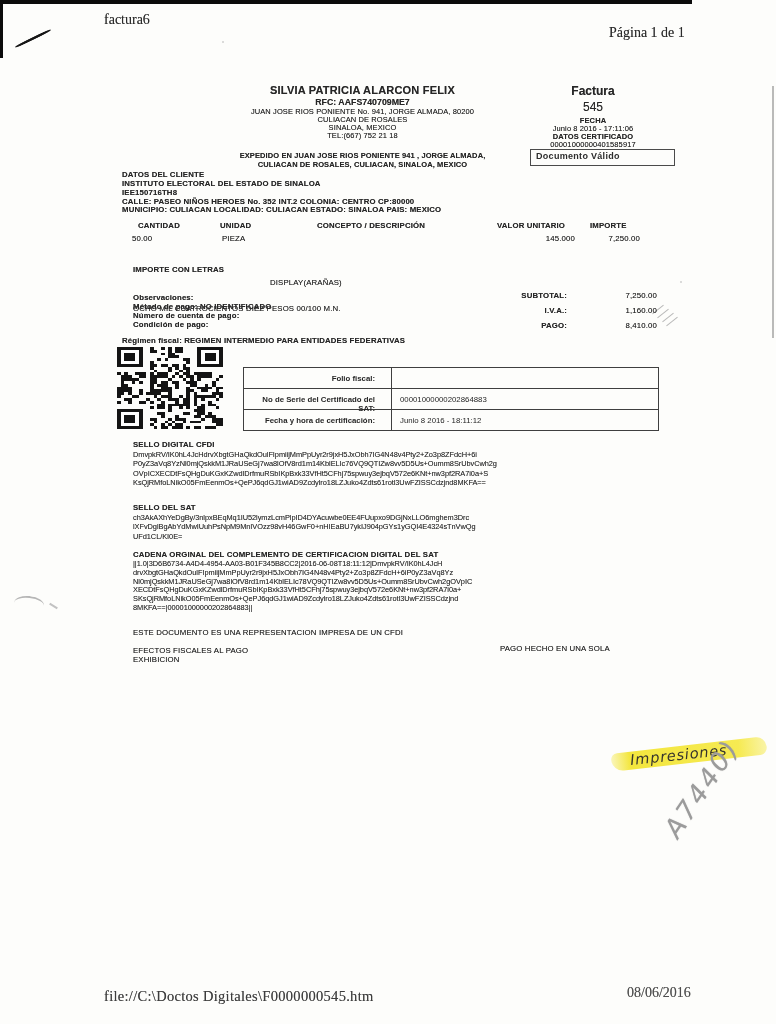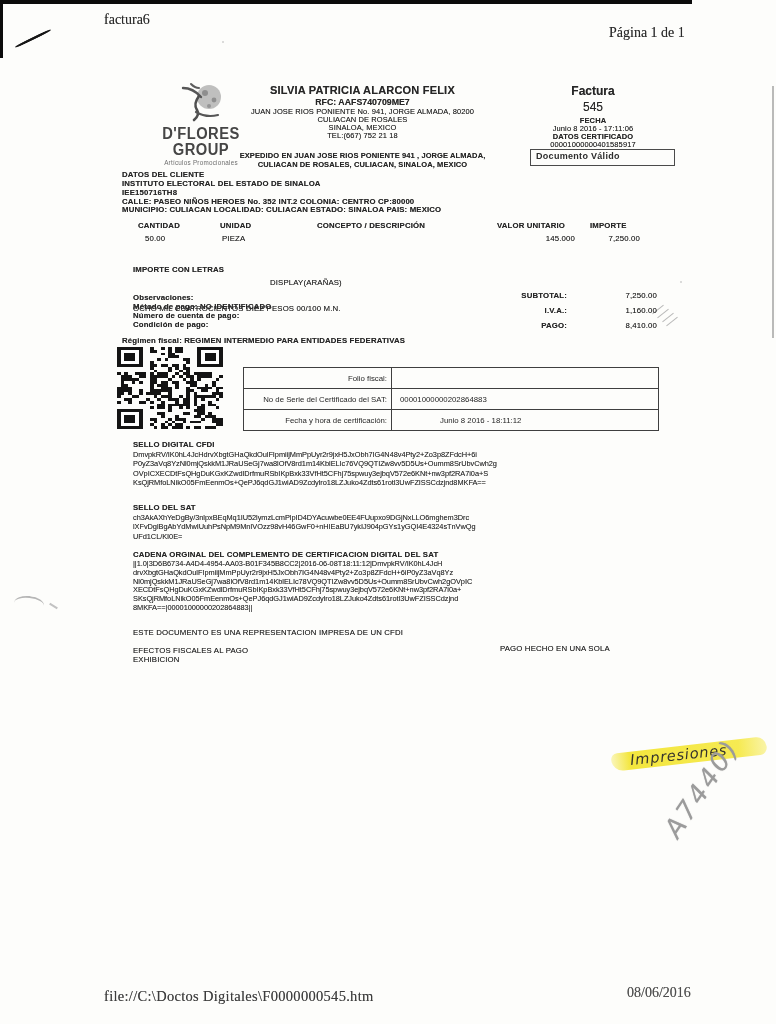--- a/index.html
+++ b/index.html
@@ -23,24 +23,24 @@
   .validbox{
     position:absolute;left:530px;top:149px;width:130px;height:14px;
     border:1.6px solid #4a4a4a;font-size:9px;font-weight:700;letter-spacing:.3px;
     padding:1px 8px 0 5px;color:#2c2c2c;
   }
   .certtable{
     position:absolute;left:243px;top:367px;width:414px;
     border:1.3px solid #3f3f3f;background:#fdfdfb;
   }
   .certrow{display:flex;height:20px;border-bottom:1.2px solid #3f3f3f;}
-  .certrow:last-child{border-bottom:none;gap:40px;}
+  .certrow:last-child{border-bottom:none;}
   .certlabel{
-    width:148px;border-right:1.2px solid #3f3f3f;font-size:7.8px;font-weight:400;
-    text-align:right;padding:6px 4px 0 0;box-sizing:border-box;
+    width:148px;border-right:1.2px solid #3f3f3f;font-size:7.8px;font-weight:700;
+    text-align:right;padding:6px 16px 0 0;box-sizing:border-box;
   }
   .certvalue{flex:1;font-size:7.8px;padding:6px 0 0 8px;}
   .logo{position:absolute;left:136px;top:82px;width:130px;text-align:center;color:#454545;}
   .logo .nm{font-size:16px;font-weight:700;letter-spacing:.5px;line-height:16px;transform:scaleX(.92);}
   .logo .tag{font-size:6.3px;color:#6e6e6e;letter-spacing:.25px;margin-top:1px;}
   .hl-bar{
     position:absolute;left:611px;top:745px;width:156px;height:18px;
     background:linear-gradient(90deg,rgba(245,233,66,.35),#f3e63e 12%,#f6ea52 82%,rgba(245,233,66,.45));
     border-radius:9px 14px 10px 16px;transform:rotate(-6.5deg);
   }
@@ -79,35 +79,20 @@
   <div class="art hatch" style="left:651px;top:309px;"></div>
   <div class="art hatch" style="left:656px;top:313px;"></div>
   <div class="art hatch" style="left:661px;top:317px;"></div>
   <div class="art hatch" style="left:665px;top:321px;"></div>
   <div class="art speck" style="left:222px;top:41px;"></div>
   <div class="art speck" style="left:680px;top:281px;"></div>
 
   <div class="t serif" style="left:104px;top:12px;font-size:14px;color:#2b2b2b;">factura6</div>
   <div class="t serif" style="left:609px;top:9px;font-size:14px;color:#2b2b2b;margin-top:16px;">Página 1 de 1</div>
 
-  <div class="logo">
-    <svg width="64" height="40" viewBox="0 0 64 40">
-      <circle cx="40" cy="15" r="12" fill="#8d8d8d" opacity=".55"></circle>
-      <circle cx="36" cy="11" r="3" fill="#6e6e6e" opacity=".6"></circle>
-      <circle cx="45" cy="18" r="2.4" fill="#707070" opacity=".6"></circle>
-      <circle cx="40" cy="24" r="2" fill="#7a7a7a" opacity=".6"></circle>
-      <path d="M14 6 q10 0 18 9" stroke="#565656" stroke-width="2.4" fill="none" stroke-linecap="round"></path>
-      <path d="M30 14 q-6 8 -2 14 q3 5 -3 10" stroke="#4f4f4f" stroke-width="2.6" fill="none" stroke-linecap="round"></path>
-      <path d="M27 30 q10 6 22 3" stroke="#565656" stroke-width="2.2" fill="none" stroke-linecap="round"></path>
-      <path d="M22 2 q4 4 8 4" stroke="#5d5d5d" stroke-width="2" fill="none" stroke-linecap="round"></path>
-    </svg>
-    <div class="nm">D'FLORES</div>
-    <div class="nm">GROUP</div>
-    <div class="tag">Artículos Promocionales</div>
-  </div>
 
   <div class="t ctr b" style="left:205px;top:84px;width:315px;font-size:11px;letter-spacing:.2px;">SILVIA PATRICIA ALARCON FELIX</div>
   <div class="t ctr b" style="left:205px;top:97px;width:315px;font-size:8.8px;">RFC: AAFS740709ME7</div>
   <div class="t ctr tiny" style="left:205px;top:107px;width:315px;">JUAN JOSE RIOS PONIENTE No. 941, JORGE ALMADA, 80200</div>
   <div class="t ctr tiny" style="left:205px;top:115px;width:315px;">CULIACAN DE ROSALES</div>
   <div class="t ctr tiny" style="left:205px;top:123px;width:315px;">SINALOA, MEXICO</div>
   <div class="t ctr tiny" style="left:205px;top:131px;width:315px;">TEL:(667) 752 21 18</div>
   <div class="t ctr sb tiny" style="left:205px;top:151px;width:315px;">EXPEDIDO EN JUAN JOSE RIOS PONIENTE 941 , JORGE ALMADA,</div>
   <div class="t ctr sb tiny" style="left:205px;top:160px;width:315px;">CULIACAN DE ROSALES, CULIACAN, SINALOA, MEXICO</div>
 
@@ -125,21 +110,21 @@
   <div class="t sb small" style="left:122px;top:197px;">CALLE: PASEO NIÑOS HEROES No. 352 INT.2 COLONIA: CENTRO CP:80000</div>
   <div class="t sb small" style="left:122px;top:205px;">MUNICIPIO: CULIACAN LOCALIDAD: CULIACAN ESTADO: SINALOA PAIS: MEXICO</div>
 
   <div class="t b small" style="left:138px;top:221px;">CANTIDAD</div>
   <div class="t b small" style="left:220px;top:221px;">UNIDAD</div>
   <div class="t b small" style="left:317px;top:221px;">CONCEPTO / DESCRIPCIÓN</div>
   <div class="t b small" style="left:497px;top:221px;">VALOR UNITARIO</div>
   <div class="t b small" style="left:590px;top:221px;">IMPORTE</div>
 
   <div>
-    <div class="t small" style="left:133px;top:234px;padding-left:12px;">50.00</div>
+    <div class="t small" style="left:120px;top:234px;padding-left:12px;">50.00</div>
     <div class="t small" style="left:222px;top:234px;">PIEZA</div>
     <div class="t small" style="left:270px;top:234px;margin-top:44px;">DISPLAY(ARAÑAS)</div>
     <div class="t small rt" style="left:525px;top:234px;width:50px;">145.000</div>
     <div class="t small rt" style="left:585px;top:234px;width:55px;">7,250.00</div>
   </div>
 
   <div class="t b small" style="left:133px;top:265px;">IMPORTE CON LETRAS</div>
   <div class="t small" style="left:133px;top:276px;margin-top:28px;">OCHO MIL CUATROCIENTOS DIEZ PESOS 00/100 M.N.</div>
 
   <div class="t b small" style="left:133px;top:293px;">Observaciones:</div>

